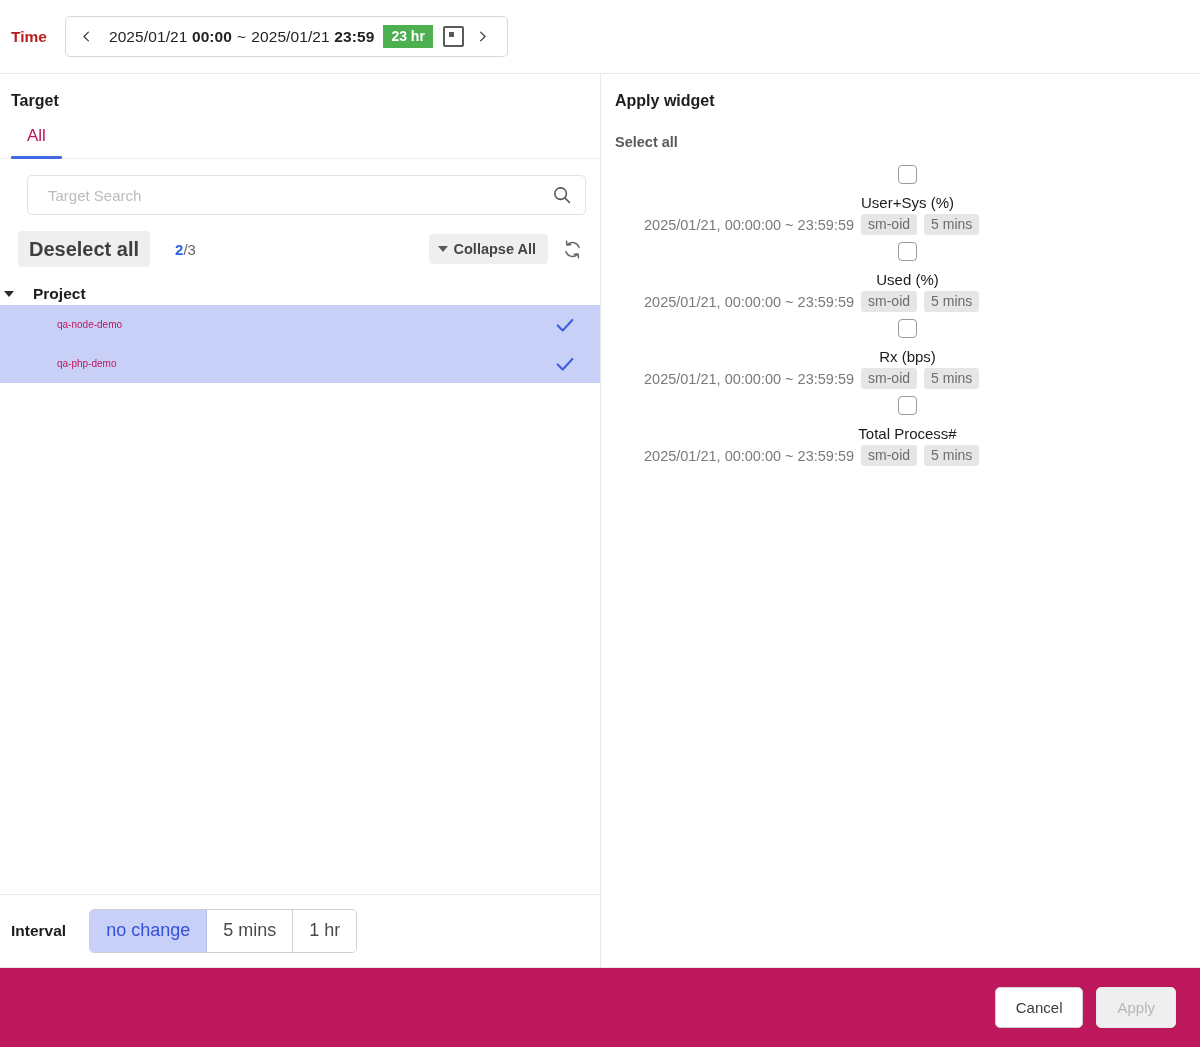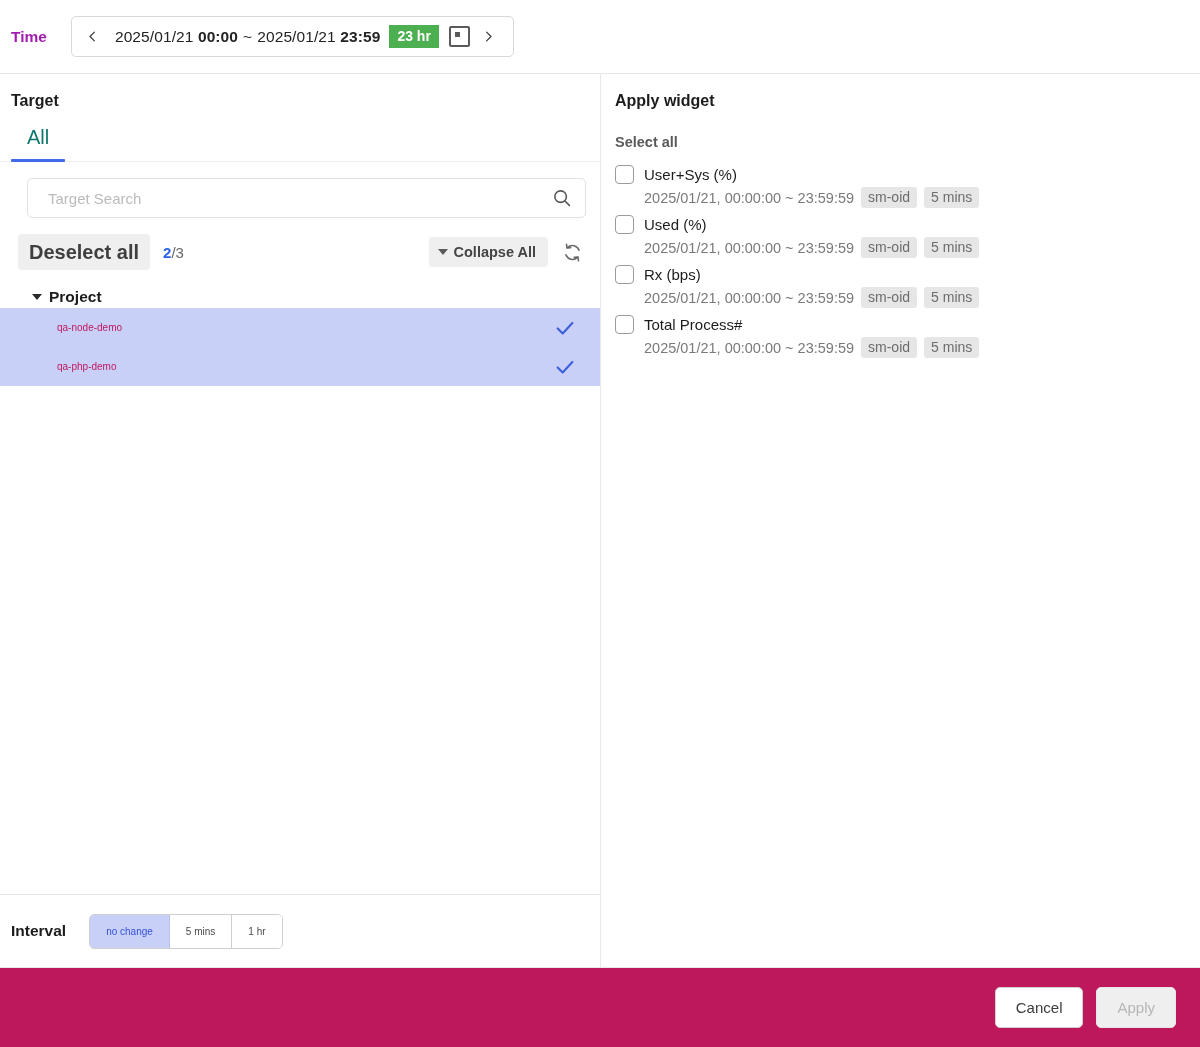--- a/index.html
+++ b/index.html
@@ -44,22 +44,22 @@
   
   .time-row {
     height: 74px;
     flex: 0 0 74px;
     display: flex; align-items: center;
     padding-left: 11px;
     border-bottom: 1px solid #e8e8e8;
     background: #fff;
   }
   .time-label {
-    font-size: 15.5px; font-weight: 700; color: #a21caf;
-    margin-right: 24px;
+    font-size: 15.5px; font-weight: 700; color: #b91c1c;
+    margin-right: 18px;
   }
   .time-picker {
     height: 41px;
     border: 1px solid #d8d8d8;
     border-radius: 5px;
     display: flex; align-items: center;
     padding: 0 11px 0 8px;
     gap: 0px;
     background:#fff;
     cursor: pointer;
@@ -130,22 +130,22 @@
 
   
   .tabs {
     display: flex;
     padding: 0 11px;
     margin-top: 12px;
     border-bottom: 1px solid #eceef0;
     position: relative;
   }
   .tab {
-    font-size: 20px;
-    color: #0f766e;
+    font-size: 17px;
+    color: #be185d;
     padding: 4px 16px 12px 16px;
     cursor: pointer;
     position: relative;
   }
   .tab.active::after {
     content:"";
     position:absolute; left:0; right:0; bottom:-1px;
     height:3px; background:#4269e8; border-radius:1px;
   }
 
@@ -180,21 +180,21 @@
     background:#efefef;
     color:#3f3f3f;
     font-size:20px; font-weight:700;
     border:0; border-radius:4px;
     padding: 8px 11px;
     cursor:pointer;
     font-family: "Liberation Sans", sans-serif;
     line-height:1;
     margin-left:7px;
   }
-  .count { font-size:15px; color:#666; margin-left:3px; }
+  .count { font-size:15px; color:#666; margin-left:15px; }
   .count b { color:#2b62e8; font-weight:700; }
   .tb-spacer { flex:1 1 auto; }
   .collapse-btn {
     background:#efefef; color:#454545;
     font-size:14.5px; font-weight:700;
     border:0; border-radius:4px;
     padding: 8px 12px 8px 9px;
     cursor:pointer;
     display:flex; align-items:center; gap:6px;
     font-family:"Liberation Sans", sans-serif;
@@ -212,25 +212,24 @@
     cursor:pointer; color:#6a6a6a;
   }
 
   
   .tree {
     flex: 1 1 auto;
     overflow: auto;
     padding-top: 16px;
   }
   .tree-group-header {
-    display:flex; align-items:center; gap:7px;
+    display:flex; align-items:center; gap:19px;
     padding: 2px 0 2px 4px;
     font-size:15.5px; font-weight:700; color:#1c1c1c;
     cursor:pointer;
-    margin-left:28px;
   }
   .tree-caret {
     width:0;height:0;
     border-left:5px solid transparent;
     border-right:5px solid transparent;
     border-top:6px solid #2b2b2b;
   }
   .tree-item {
     height:39px;
     display:flex; align-items:center;
@@ -256,21 +255,21 @@
     font-size:15.5px; font-weight:700; color:#1c1c1c;
     margin-right: 23px;
   }
   .seg {
     display:flex;
     border-radius:5px;
     overflow:hidden;
     border:1px solid #cfcfcf;
   }
   .seg-btn {
-    font-size:10px;
+    font-size:18px;
     color:#4a4a4a;
     background:#fff;
     padding: 11px 16px;
     border:0;
     border-right:1px solid #cfcfcf;
     cursor:pointer;
     font-family:"Liberation Sans", sans-serif;
     line-height:1.1;
   }
   .seg-btn:last-child { border-right:0; }
@@ -283,21 +282,21 @@
   
   .select-all {
     font-size:14.5px; font-weight:700; color:#5a5a5a;
     margin-top: 24px;
     cursor:pointer;
     display:inline-block;
   }
   .widget-list { margin-top: 14px; }
   .widget-item { margin-bottom: 7px; }
   .widget-head {
-    display:flex; align-items:center; gap:10px;
+    display:flex; align-items:center; gap:10px;flex-direction:column;
   }
   .cbx {
     width:19px;height:19px;
     border:1.5px solid #9b9b9b;
     border-radius:4px;
     background:#fff;
     flex:0 0 19px;
     cursor:pointer;
   }
   .widget-name { font-size:15px; color:#1c1c1c; }

